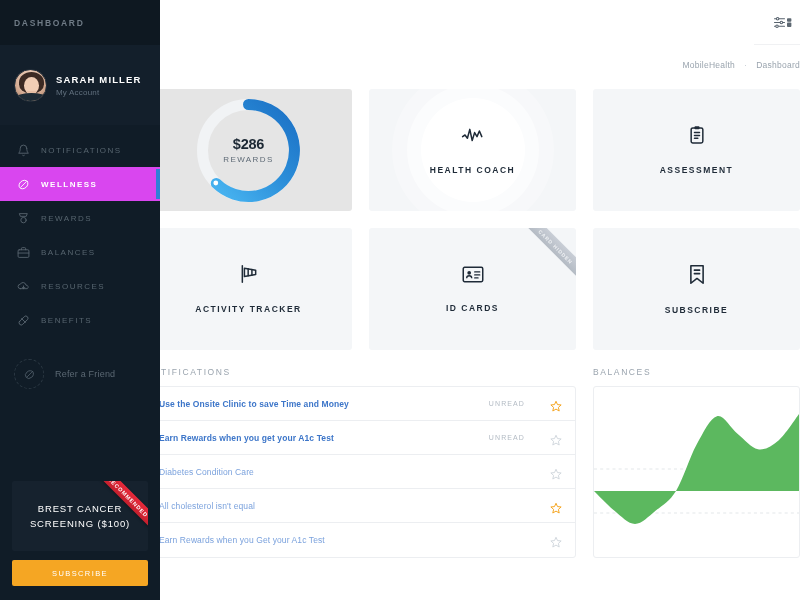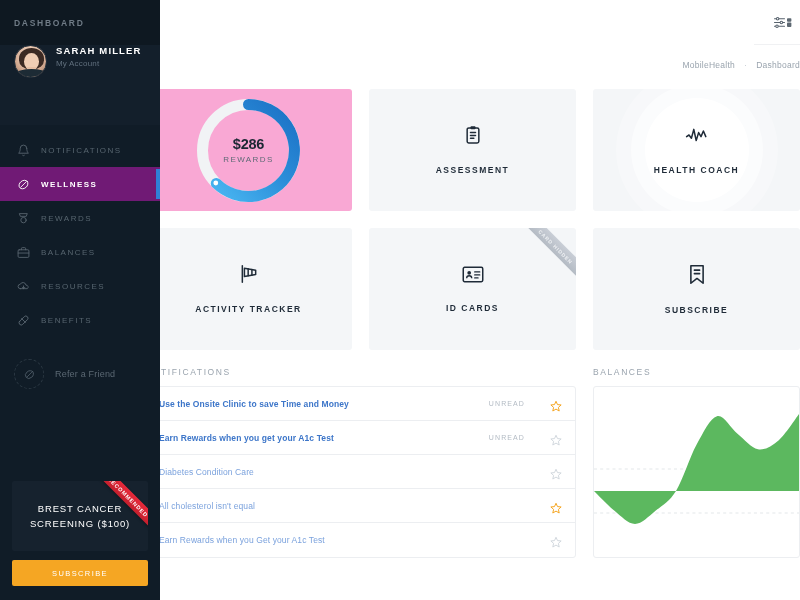--- a/index.html
+++ b/index.html
@@ -19,21 +19,21 @@
     display:flex; flex-direction:column;
   }
   .sb-brand {
     height:45px; display:flex; align-items:center;
     padding-left:14px;
     font-size:8.5px; letter-spacing:1.7px; font-weight:600;
     color:#6f7b86;
     background:#0e1821;
   }
   .sb-profile {
-    height:80px; display:flex; padding-left:14px;
+    height:80px; display:flex; align-items:center; padding-left:14px;
     background:#131f2b;
   }
   .avatar {
     width:33px; height:33px; border-radius:50%;
     background:radial-gradient(circle at 50% 34%, #f6e2d5 0%, #e6c4ae 38%, #cfa58c 62%, #8c6a57 100%);
     position:relative; overflow:hidden; flex:0 0 33px;
     border:1px solid #26313c;
   }
   .avatar .hair {
     position:absolute; left:4px; top:2px; width:25px; height:21px;
@@ -65,21 +65,21 @@
   }
   .nav-item .nico {
     width:15px; height:15px; flex:0 0 15px; display:flex;
     align-items:center; justify-content:center;
   }
   .nav-item .nico svg { display:block; }
   .nav-label {
     margin-left:10px; font-size:8px; letter-spacing:1.5px;
     color:#57656f; font-weight:500; white-space:nowrap;
   }
-  .nav-item.active { background:#701a75; }
+  .nav-item.active { background:#d946ef; }
   .nav-item.active .nav-label { color:#ffffff; font-weight:700; }
   .nav-item.active .bar {
     position:absolute; right:0; top:2px; bottom:2px; width:4px;
     background:#2f80d6;
   }
 
   .refer {
     margin-top:22px; display:flex; align-items:center; padding-left:14px;
     cursor:pointer;
   }
@@ -130,21 +130,21 @@
   .crumbs .c-item { cursor:pointer; }
 
   .content { padding:10px 0 0 18px; }
 
   .tiles { display:flex; gap:17px; margin-bottom:17px; }
   .tile {
     width:207px; height:122px; background:#f4f6f8; border-radius:3px;
     display:flex; flex-direction:column; align-items:center; justify-content:center;
     position:relative; overflow:hidden; cursor:pointer;
   }
-  .tile.plain { background:#f9a8d4; }
+  .tile.plain { background:#e5e5e5; }
   .tile .ticon { margin-bottom:16px; z-index:2; }
   .tile .tlabel {
     font-size:8.5px; font-weight:700; letter-spacing:1.5px; color:#1f2b38;
     z-index:2;
   }
   .ripple { position:absolute; border-radius:50%; background:#ffffff; }
   .r1 { width:104px; height:104px; left:50%; top:50%; transform:translate(-50%,-50%); opacity:1; }
   .r2 { width:132px; height:132px; left:50%; top:50%; transform:translate(-50%,-50%); opacity:.55; }
   .r3 { width:162px; height:162px; left:50%; top:50%; transform:translate(-50%,-50%); opacity:.28; }
 
@@ -343,40 +343,40 @@
               <circle cx="23.8" cy="89.0" r="2.4" fill="#ffffff"></circle>
             </svg>
             <div class="dcenter">
               <div class="d-amount">$286</div>
               <div class="d-label">REWARDS</div>
             </div>
           </div>
         </div>
 
         <div class="tile">
-          <span class="ticon">
-            <svg width="20" height="20" viewBox="0 0 24 24" fill="none" stroke="#1f2b38" stroke-width="1.8" stroke-linecap="round" stroke-linejoin="round">
-              <rect x="5" y="3.5" width="14" height="18" rx="2"></rect>
-              <rect x="9" y="1.6" width="6" height="3.6" rx="1" fill="#1f2b38" stroke="none"></rect>
-              <path d="M9 9h6M9 12.5h6M9 16h4"></path>
-            </svg>
-          </span>
-          <span class="tlabel">ASSESSMENT</span>
-        </div>
-
-        <div class="tile">
           <span class="ripple r3"></span>
           <span class="ripple r2"></span>
           <span class="ripple r1"></span>
           <span class="ticon">
             <svg width="24" height="20" viewBox="0 0 30 22" fill="none" stroke="#1f2b38" stroke-width="1.9" stroke-linecap="round" stroke-linejoin="round">
               <path d="M2 13 L5 11 L8 15 L11 4 L14 18 L17 8 L20 13 L23 6 L26 13"></path>
             </svg>
           </span>
           <span class="tlabel">HEALTH COACH</span>
+        </div>
+
+        <div class="tile">
+          <span class="ticon">
+            <svg width="20" height="20" viewBox="0 0 24 24" fill="none" stroke="#1f2b38" stroke-width="1.8" stroke-linecap="round" stroke-linejoin="round">
+              <rect x="5" y="3.5" width="14" height="18" rx="2"></rect>
+              <rect x="9" y="1.6" width="6" height="3.6" rx="1" fill="#1f2b38" stroke="none"></rect>
+              <path d="M9 9h6M9 12.5h6M9 16h4"></path>
+            </svg>
+          </span>
+          <span class="tlabel">ASSESSMENT</span>
         </div>
       </div>
 
       <div class="tiles">
 
         <div class="tile">
           <span class="ticon">
             <svg width="22" height="20" viewBox="0 0 26 24" fill="none" stroke="#1f2b38" stroke-width="1.8" stroke-linecap="round" stroke-linejoin="round">
               <path d="M5 2 L5 22"></path>
               <path d="M7.5 5 L21 7.5 L21 12.5 L7.5 15 Z"></path>

